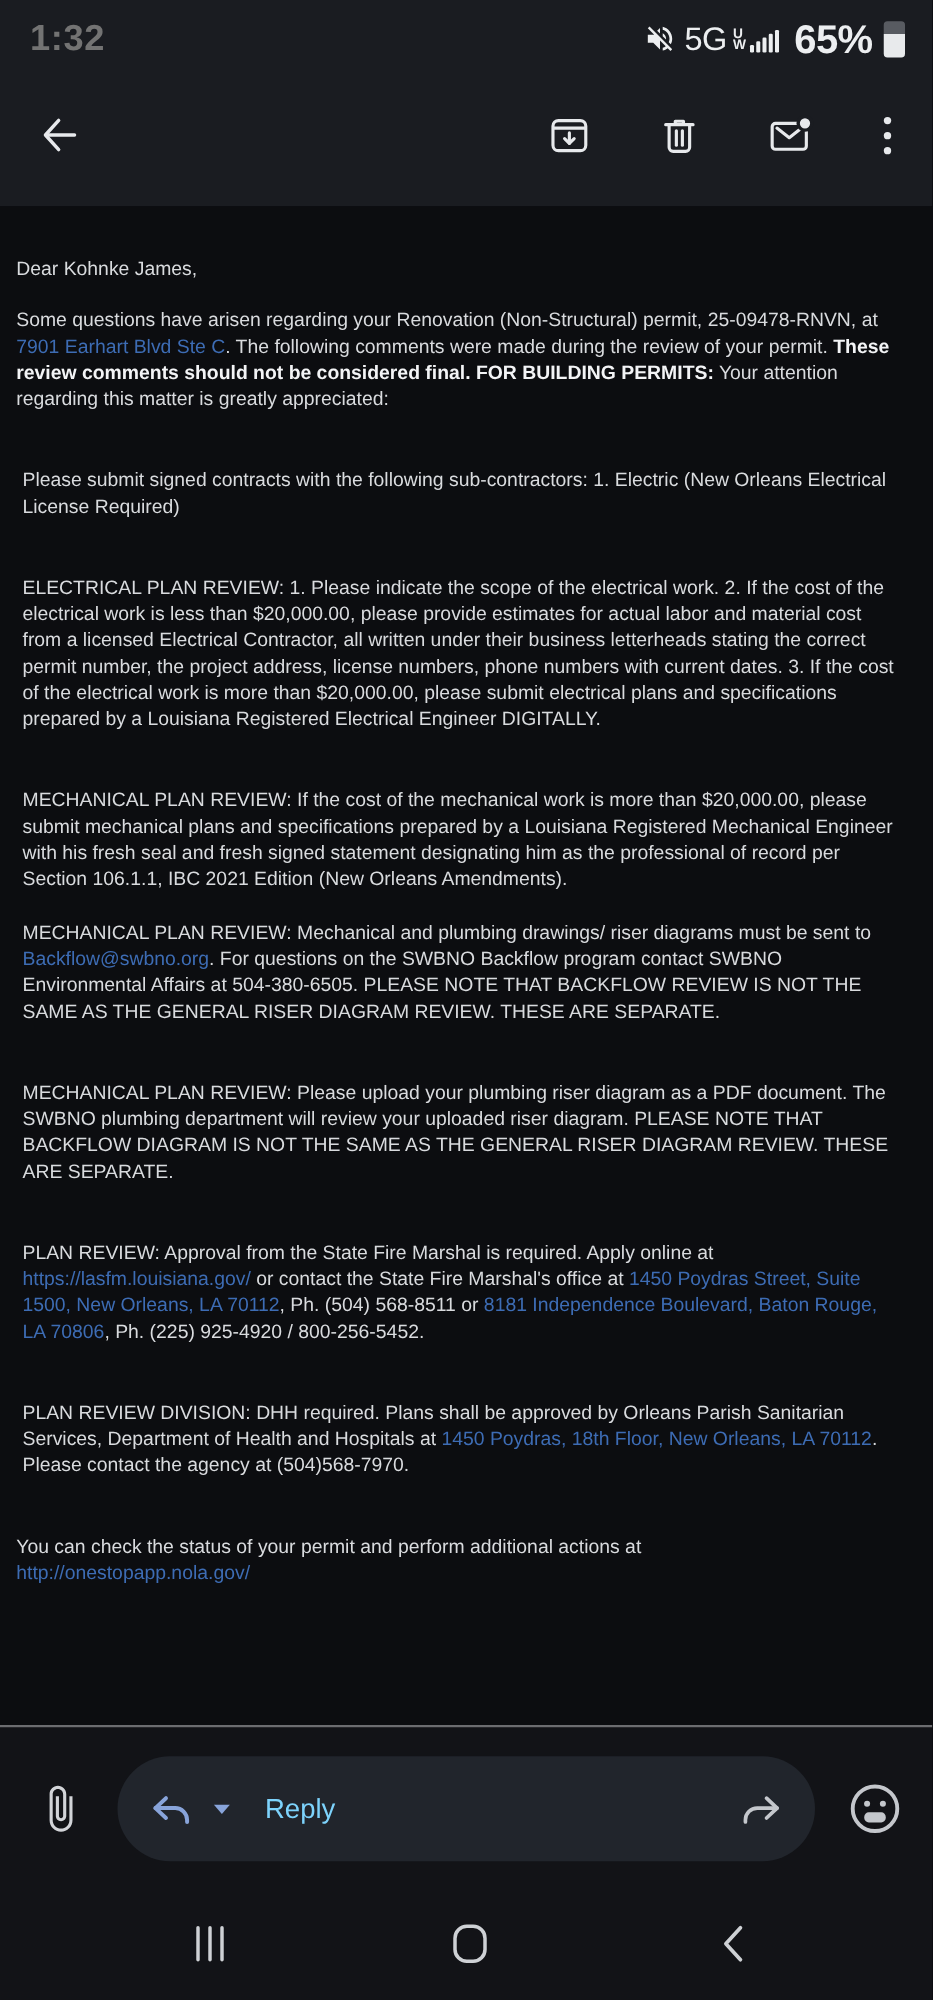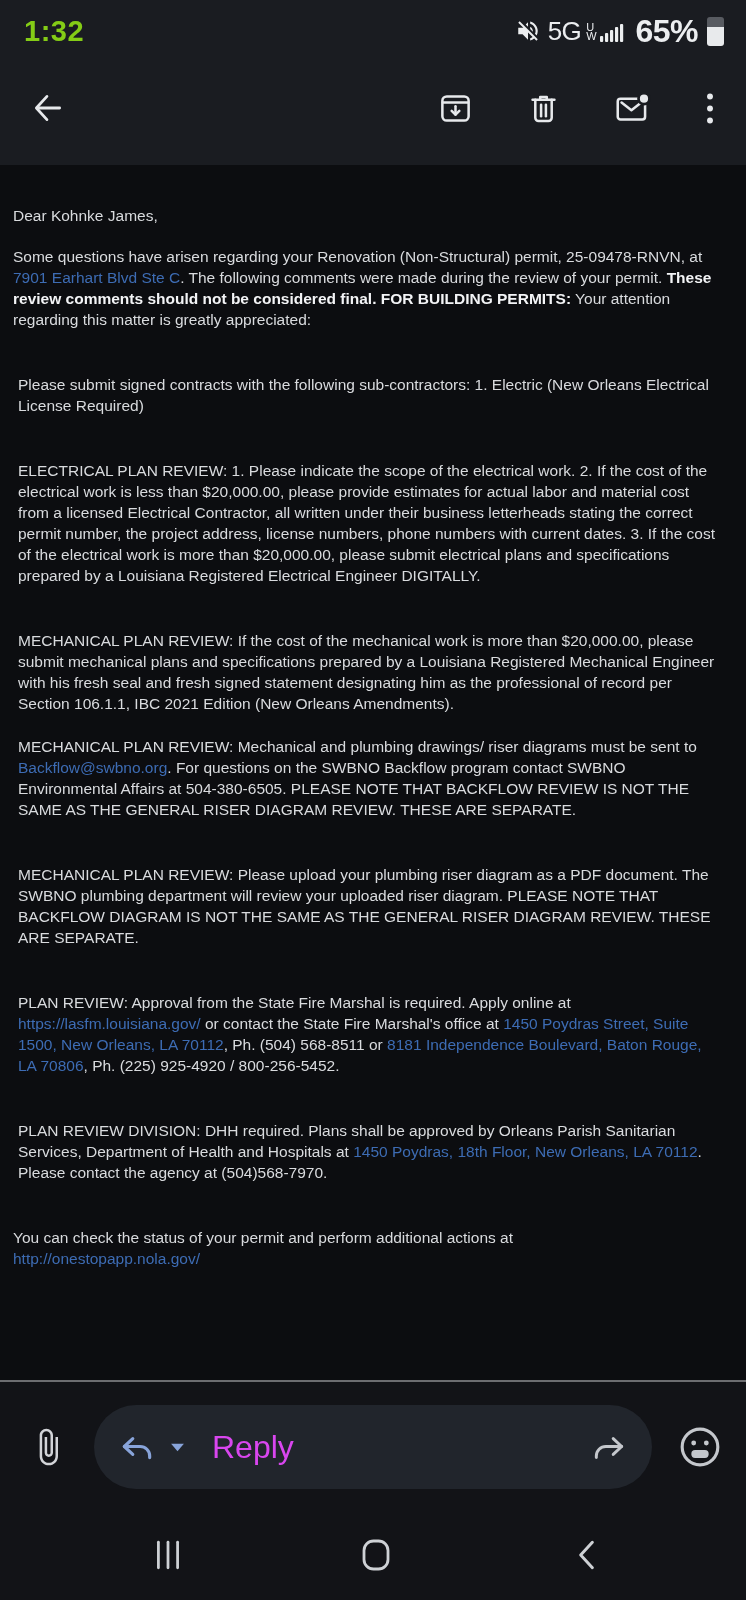--- a/index.html
+++ b/index.html
@@ -3,24 +3,24 @@
 <meta charset="utf-8">
 <style>
   html,body{margin:0;padding:0;background:#0c0d10;}
   .phone{position:relative;width:746px;height:1600px;overflow:hidden;
          font-family:"Liberation Sans","DejaVu Sans",sans-serif;background:#0c0d10;}
 
   
   .top-chrome{position:absolute;top:0;left:0;width:746px;height:165px;background:#1a1c21;}
   .status-bar{display:flex;justify-content:space-between;align-items:center;
               height:56px;padding:6px 22px 0 24px;box-sizing:border-box;}
-  .time{font-size:29px;font-weight:bold;color:#84cc16;letter-spacing:.5px;}
+  .time{font-size:29px;font-weight:bold;color:#737373;letter-spacing:.5px;}
   .status-right{display:flex;align-items:center;gap:7px;color:#eceef0;}
   .network{font-size:26px;font-weight:normal;letter-spacing:-.5px;}
-  .network-sub{width:1ch;font-size:11px;font-weight:normal;line-height:9px;word-break:break-all;
+  .network-sub{width:1ch;font-size:11px;font-weight:bold;line-height:9px;word-break:break-all;
                display:inline-block;margin-left:-2px;margin-top:2px;}
   .battery-pct{font-size:32px;font-weight:bold;margin-left:4px;letter-spacing:-.5px;}
   .battery-shape{display:inline-block;width:17px;height:29px;border-radius:3px;
        background:linear-gradient(to top,#e8eaec 0 19px,#585b61 19px 100%);margin-left:2px;}
   .toolbar{position:absolute;top:80px;left:0;right:0;height:56px;display:flex;
            align-items:center;padding:0 30px;box-sizing:border-box;}
   .icon-btn{background:none;border:none;padding:0;display:flex;align-items:center;
             justify-content:center;cursor:pointer;}
   .toolbar-spacer{flex:1;}
   .action-icons{display:flex;align-items:center;gap:53px;}
@@ -39,21 +39,21 @@
   .link{color:#3d6cb4;cursor:pointer;}
 
   .divider{position:absolute;top:1380px;left:0;width:746px;height:2px;background:#6c6d70;}
 
   
   .bottom-area{position:absolute;top:1382px;left:0;width:746px;height:218px;background:#121317;}
   .reply-row{position:absolute;top:22px;left:0;right:0;height:86px;display:flex;align-items:center;}
   .attach-btn{margin-left:28px;}
   .reply-pill{margin-left:26px;width:558px;height:84px;border-radius:42px;background:#21252c;
               display:flex;align-items:center;padding:0 24px;box-sizing:border-box;cursor:text;}
-  .reply-placeholder{font-size:32px;color:#d946ef;margin-left:26px;}
+  .reply-placeholder{font-size:22px;color:#7dd3fc;margin-left:26px;}
   .pill-spacer{flex:1;}
   .caret{margin-left:13px;}
   .emoji-btn{margin-left:25px;}
 
   .nav-bar{position:absolute;bottom:0;left:0;width:746px;height:90px;}
   .nav-btn{position:absolute;top:50%;transform:translate(-50%,-50%);background:none;border:none;
            padding:6px;cursor:pointer;display:flex;}
   .nav-recents{left:168px;} .nav-home{left:376px;} .nav-back{left:586px;}
 </style>
 </head>

